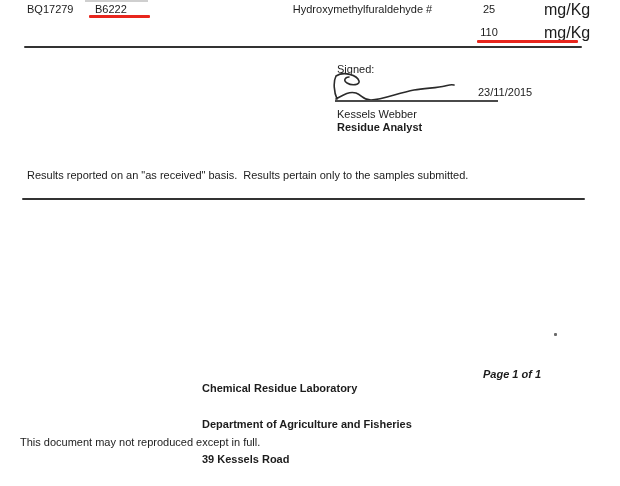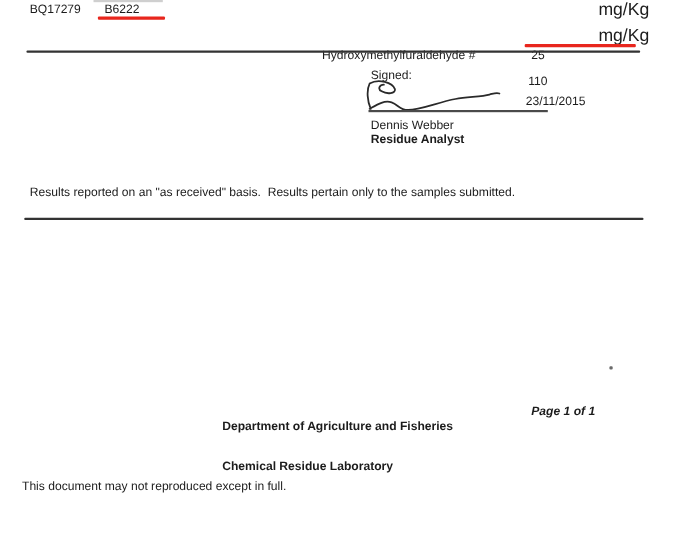--- a/index.html
+++ b/index.html
@@ -7,21 +7,21 @@
     position:relative;
     width:620px;height:486px;
     background:#ffffff;
     font-family:"Liberation Sans","DejaVu Sans",sans-serif;
     color:#1c1c1c;
     overflow:hidden;
   }
   .abs{position:absolute;white-space:pre;font-size:11px;line-height:12px;color:#1c1c1c;}
   .bold{font-weight:bold;}
   .italic{font-style:italic;}
-  .center{text-align:center;margin-top:42px;}
+  .center{text-align:center;}
   .units{font-size:16px;}
   .rule{position:absolute;background:#333;height:2px;border-radius:1px;}
   .red-underline{position:absolute;background:#e8261d;height:3px;border-radius:1px;}
   .sig-line{position:absolute;background:#4a4a4a;height:2px;}
   .artifact-line{position:absolute;background:#cfcfcf;height:2px;}
   .speck{position:absolute;width:3px;height:3px;background:#6a6a6a;border-radius:1px;}
   .footer-block{line-height:11.7px;}
   svg.signature{position:absolute;left:330px;top:72px;}
 </style>
 </head>
@@ -46,32 +46,33 @@
   <div class="rule" style="left:24px;top:46px;width:558px;"></div>
 
   <span class="abs" style="left:337px;top:63px;">Signed:</span>
 
   <svg class="signature" width="140" height="34" viewBox="0 0 140 34">
     <path d="M 7 27 C 4 20, 3 10, 6 4 C 14 -1, 27 3, 29 9 C 30 13, 22 14, 17 11 C 13 9, 15 5, 19 5 M 6 27 C 13 23, 19 19, 26 21 C 32 23, 33 28, 41 28 C 52 28, 68 21, 84 18 C 96 16, 108 16, 115 14 C 119 13, 121 12, 124 13" fill="none" stroke="#2a2a2a" stroke-width="1.6" stroke-linecap="round"></path>
   </svg>
 
   <div class="sig-line" style="left:335px;top:100px;width:163px;"></div>
   <span class="abs" style="left:478px;top:86px;">23/11/2015</span>
-  <span class="abs" style="left:337px;top:108px;">Dennis Webber</span>
+  <span class="abs" style="left:337px;top:108px;">Kessels Webber</span>
   <span class="abs bold" style="left:337px;top:121px;">Residue Analyst</span>
 
   <span class="abs" style="left:27px;top:169px;">Results reported on an "as received" basis.  Results pertain only to the samples submitted.</span>
 
   <div class="rule" style="left:22px;top:198px;width:563px;"></div>
 
   <div class="speck" style="left:554px;top:333px;"></div>
 
   <div class="abs bold footer-block" style="left:202px;top:360px;">
+    <div>Chemical Residue Laboratory</div>
     <div>Department of Agriculture and Fisheries</div>
-    <div>Chemical Residue Laboratory</div>
+    <div>39 Kessels Road</div>
     
     
   </div>
 
   <span class="abs bold italic" style="left:483px;top:368px;">Page 1 of 1</span>
 
   <span class="abs" style="left:20px;top:436px;">This document may not reproduced except in full.</span>
 
 </div>
 

